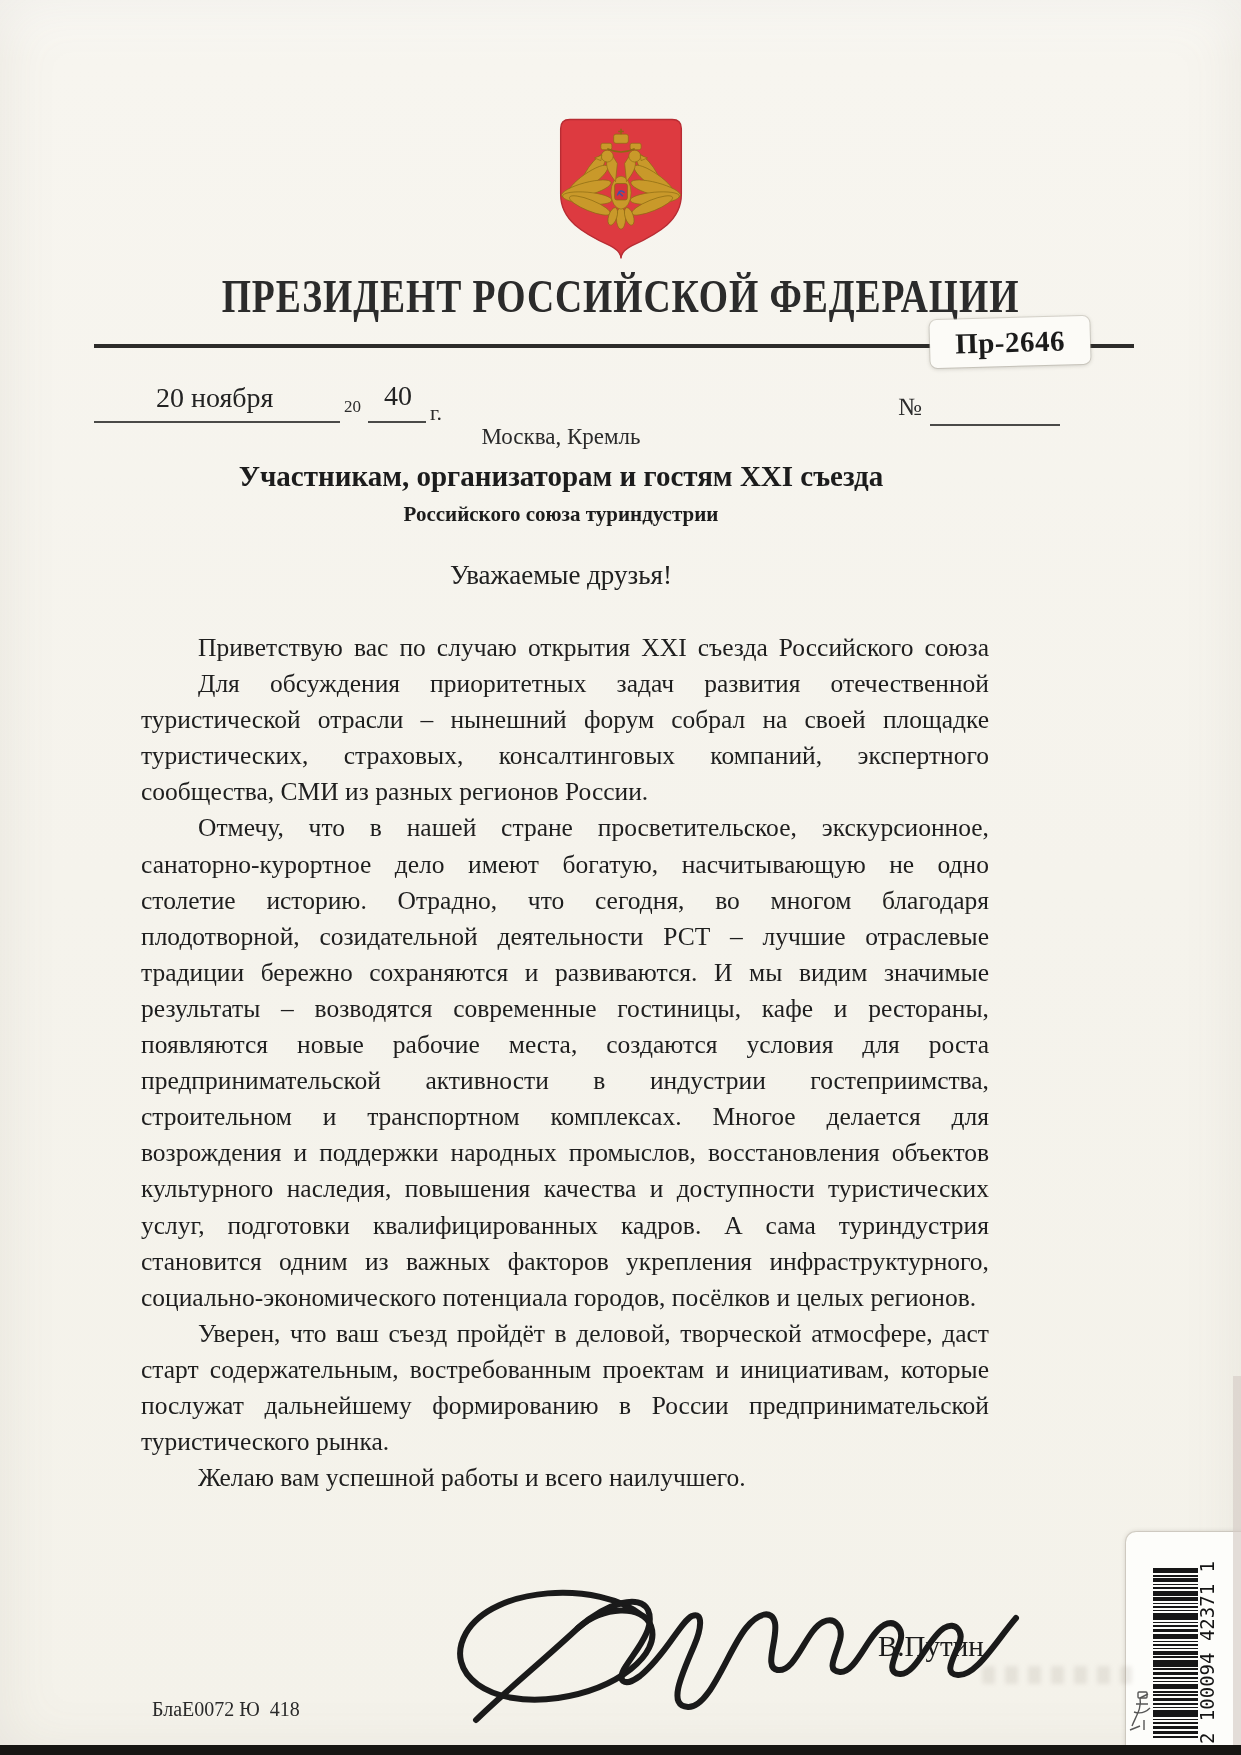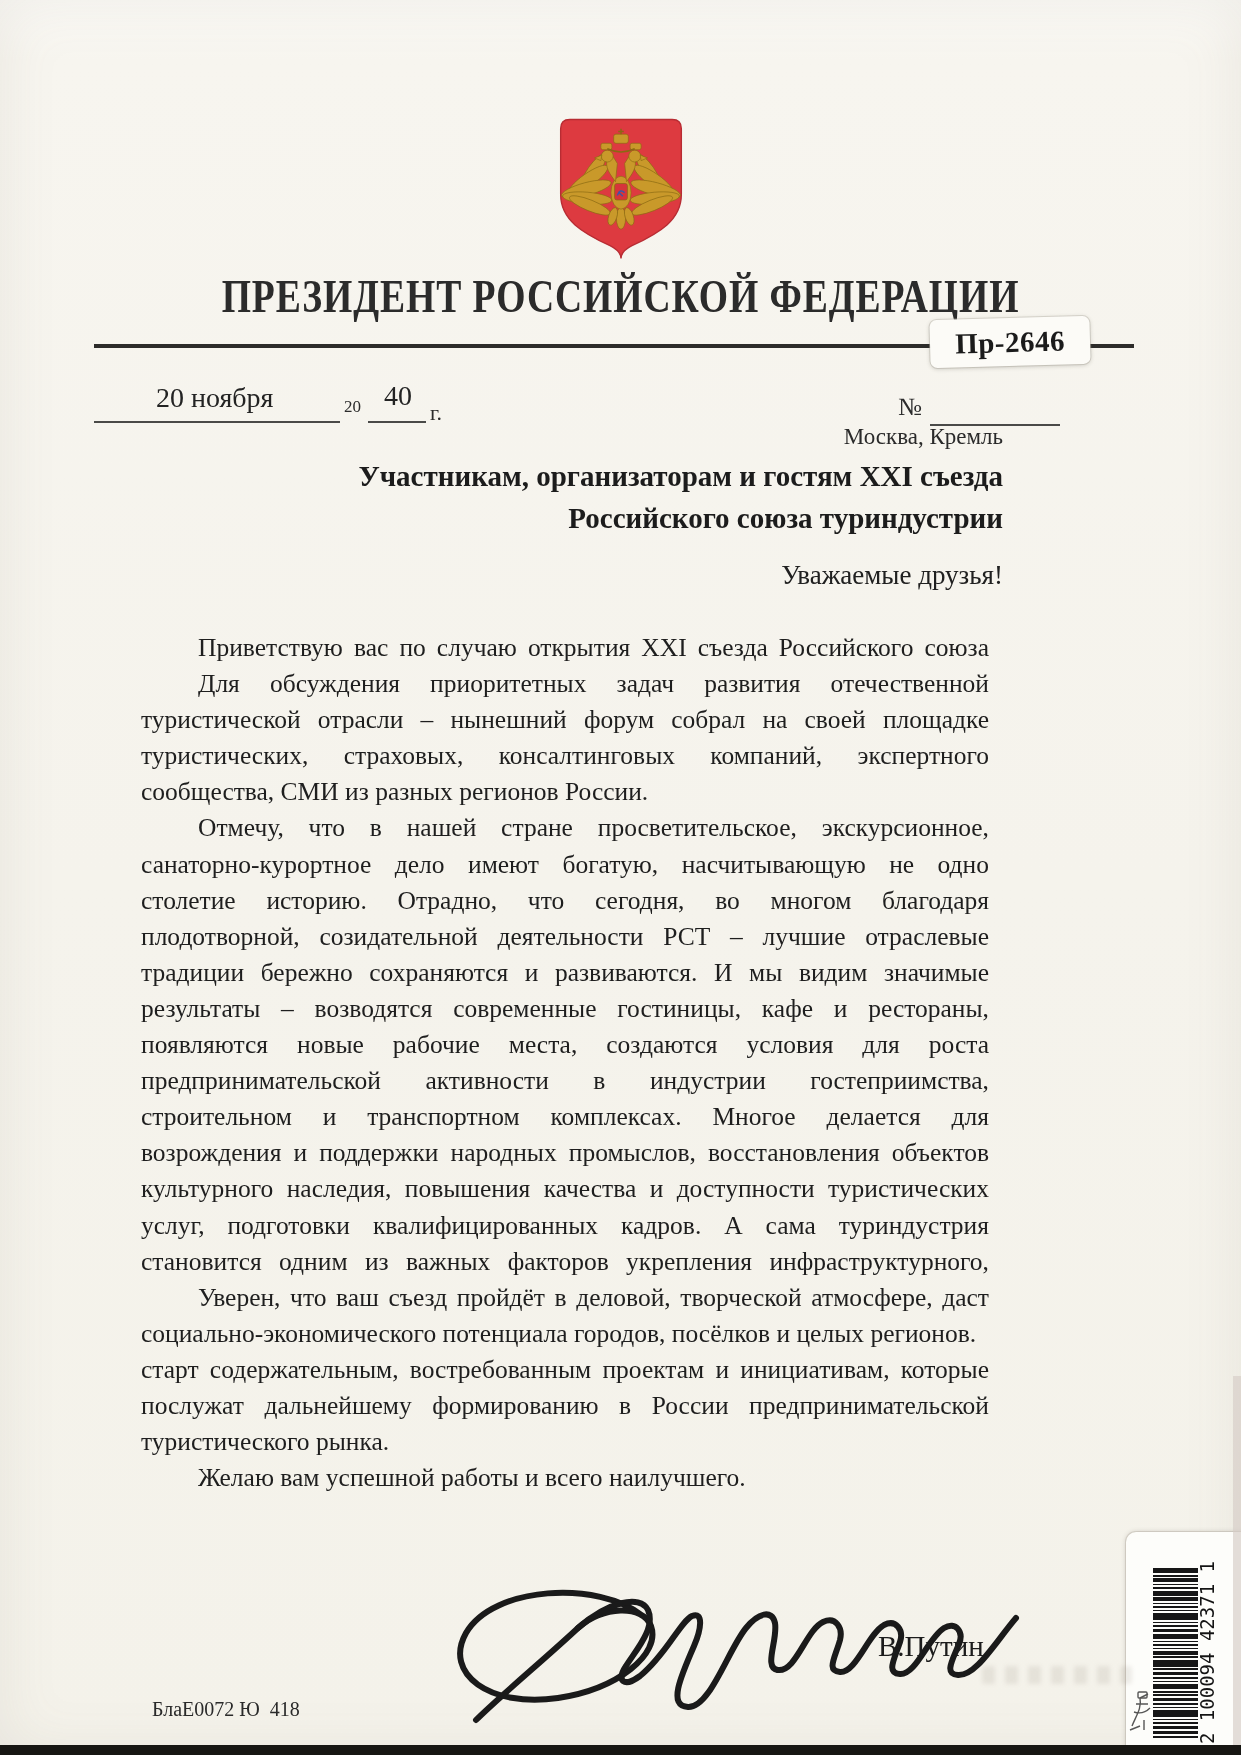--- a/index.html
+++ b/index.html
@@ -32,24 +32,24 @@
   .numero-underline { position:absolute; top:424px; left:930px; width:130px; height:2px; background:#4a4a48; }
   .doc-sticker {
     position:absolute; top:318px; left:930px; width:160px; height:48px; z-index:3;
     background:#fcfbf7; border-radius:7px; transform:rotate(-1.6deg);
     box-shadow:0 1px 4px rgba(60,55,45,0.25), 0 0 0 1px rgba(200,195,185,0.5);
     display:flex; align-items:center; justify-content:center;
     font-weight:bold; font-size:29px; color:#1b1b1b; letter-spacing:0.5px;
   }
 
   
-  .centered-col { position:absolute; left:147px; width:856px; text-align:right; }
+  .centered-col { position:absolute; left:133px; width:856px; text-align:center; }
   .place-line { top:424px; font-size:23px; color:#2a2a2a; }
   .addressee-1 { top:460px; font-size:29px; font-weight:bold; color:#1c1c1c; }
-  .addressee-2 { top:502px; font-size:29px; font-weight:bold; color:#1c1c1c; }
+  .addressee-2 { top:502px; font-size:21px; font-weight:bold; color:#1c1c1c; }
   .salutation { top:560px; font-size:27px; color:#202020; }
 
   
   .letter-body { position:absolute; left:133px; top:630px; width:856px; font-size:25.5px; color:#1e1e1e; }
   .line { height:36.1px; line-height:36.1px; text-align:justify; text-align-last:justify; white-space:nowrap; overflow:visible;margin-left:8px; }
   .line.lastline { text-align-last:left; }
   .line.indent { text-indent:57px; }
 
   
   .signature-svg { position:absolute; left:418px; top:1578px; width:610px; height:150px; }
@@ -152,22 +152,22 @@
       <div class="line">плодотворной, созидательной деятельности РСТ – лучшие отраслевые</div>
       <div class="line">традиции бережно сохраняются и развиваются. И мы видим значимые</div>
       <div class="line">результаты – возводятся современные гостиницы, кафе и рестораны,</div>
       <div class="line">появляются новые рабочие места, создаются условия для роста</div>
       <div class="line">предпринимательской активности в индустрии гостеприимства,</div>
       <div class="line">строительном и транспортном комплексах. Многое делается для</div>
       <div class="line">возрождения и поддержки народных промыслов, восстановления объектов</div>
       <div class="line">культурного наследия, повышения качества и доступности туристических</div>
       <div class="line">услуг, подготовки квалифицированных кадров. А сама туриндустрия</div>
       <div class="line">становится одним из важных факторов укрепления инфраструктурного,</div>
+      <div class="line lastline">социально-экономического потенциала городов, посёлков и целых регионов.</div>
       <div class="line indent">Уверен, что ваш съезд пройдёт в деловой, творческой атмосфере, даст</div>
-      <div class="line lastline">социально-экономического потенциала городов, посёлков и целых регионов.</div>
       <div class="line">старт содержательным, востребованным проектам и инициативам, которые</div>
       <div class="line">послужат дальнейшему формированию в России предпринимательской</div>
       <div class="line lastline">туристического рынка.</div>
       <div class="line indent lastline">Желаю вам успешной работы и всего наилучшего.</div>
     </div>
 
   <svg class="signature-svg" viewBox="0 0 610 150">
     <g fill="none" stroke="#1a1a1a" stroke-width="6" stroke-linecap="round">
       <path d="M225 38 C180 2 75 8 48 55 C25 96 72 130 140 120 C200 111 243 76 233 48 C225 26 184 28 160 50 C128 80 82 118 58 142"></path>
       <path d="M160 50 C190 24 222 16 230 32 C238 50 218 72 208 88 C198 103 206 110 222 98 C248 77 262 44 274 38 C286 33 283 52 276 68 C262 100 250 128 270 129 C292 130 310 72 328 50 C340 35 354 31 357 45 C360 62 345 90 360 92"></path>

